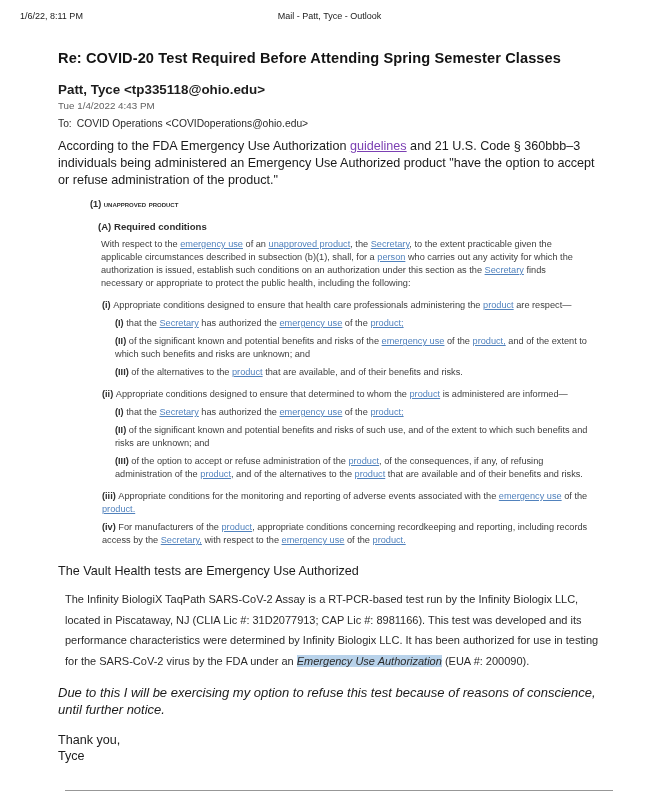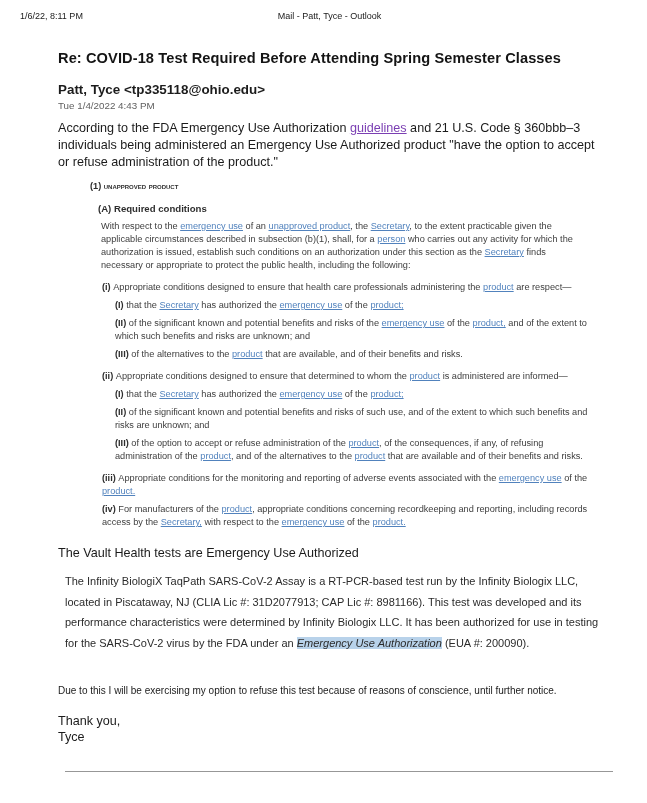--- a/index.html
+++ b/index.html
@@ -101,24 +101,25 @@
   }
   .infinity-para {
     margin-top: 11px;
     margin-left: 7px;
     font-size: 11px;
     line-height: 20.5px;
     width: 540px;
     color: #2b2b2b;
   }
   .closing-para {
-    margin-top: 29px;
-    font-size: 10px;
+    margin-top: 13px;
+    font-size: 13px;
     line-height: 17px;
     max-width: 560px;
+    font-style: italic;
   }
   .signoff {
     margin-top: 15px;
     font-size: 12.6px;
     line-height: 15.5px;
   }
   .divider {
     margin-top: 26px;
     margin-left: 7px;
     width: 548px;
@@ -132,24 +133,27 @@
 <div class="page">
 
   <div class="print-header">
     <span class="ph-left">1/6/22, 8:11 PM</span>
     <span class="ph-center">Mail - Patt, Tyce - Outlook</span>
     <span class="ph-right"></span>
   </div>
 
   <div class="content">
 
-    <div class="subject-title">Re: COVID-18 Test Required Before Attending Spring Semester Classes</div>
+    <div class="subject-title">Re: COVID-20 Test Required Before Attending Spring Semester Classes</div>
 
     <div class="sender-line">Patt, Tyce &lt;tp335118@ohio.edu&gt;</div>
     <div class="sent-line">Tue 1/4/2022 4:43 PM</div>
+    <div class="to-line">
+      <span class="to-label">To:</span><span>COVID Operations &lt;COVIDoperations@ohio.edu&gt;</span>
+    </div>
 
     <div class="body-para"><span>According to the FDA Emergency Use Authorization </span><a class="vl">guidelines</a><span> and 21 U.S. Code § 360bbb–3 individuals being administered an Emergency Use Authorized product "have the option to accept or refuse administration of the product."</span></div>
 
     <div class="legal-block">
         <div class="legal-item i1 first"><span class="b">(1) </span><span class="sc">Unapproved product</span></div>
         <div class="legal-item i2 gap"><span class="b">(A) </span><span class="b">Required conditions</span></div>
         <div class="legal-item i3"><span>With respect to the </span><a class="lk">emergency use</a><span> of an </span><a class="lk">unapproved product</a><span>, the </span><a class="lk">Secretary</a><span>, to the extent practicable given the applicable circumstances described in subsection (b)(1), shall, for a </span><a class="lk">person</a><span> who carries out any activity for which the authorization is issued, establish such conditions on an authorization under this section as the </span><a class="lk">Secretary</a><span> finds necessary or appropriate to protect the public health, including the following:</span></div>
         <div class="legal-item i4 gap"><span class="b">(i) </span><span>Appropriate conditions designed to ensure that health care professionals administering the </span><a class="lk">product</a><span> are respect—</span></div>
         <div class="legal-item i5"><span class="b">(I) </span><span>that the </span><a class="lk">Secretary</a><span> has authorized the </span><a class="lk">emergency use</a><span> of the </span><a class="lk">product;</a></div>
         <div class="legal-item i5"><span class="b">(II) </span><span>of the significant known and potential benefits and risks of the </span><a class="lk">emergency use</a><span> of the </span><a class="lk">product,</a><span> and of the extent to which such benefits and risks are unknown; and</span></div>

